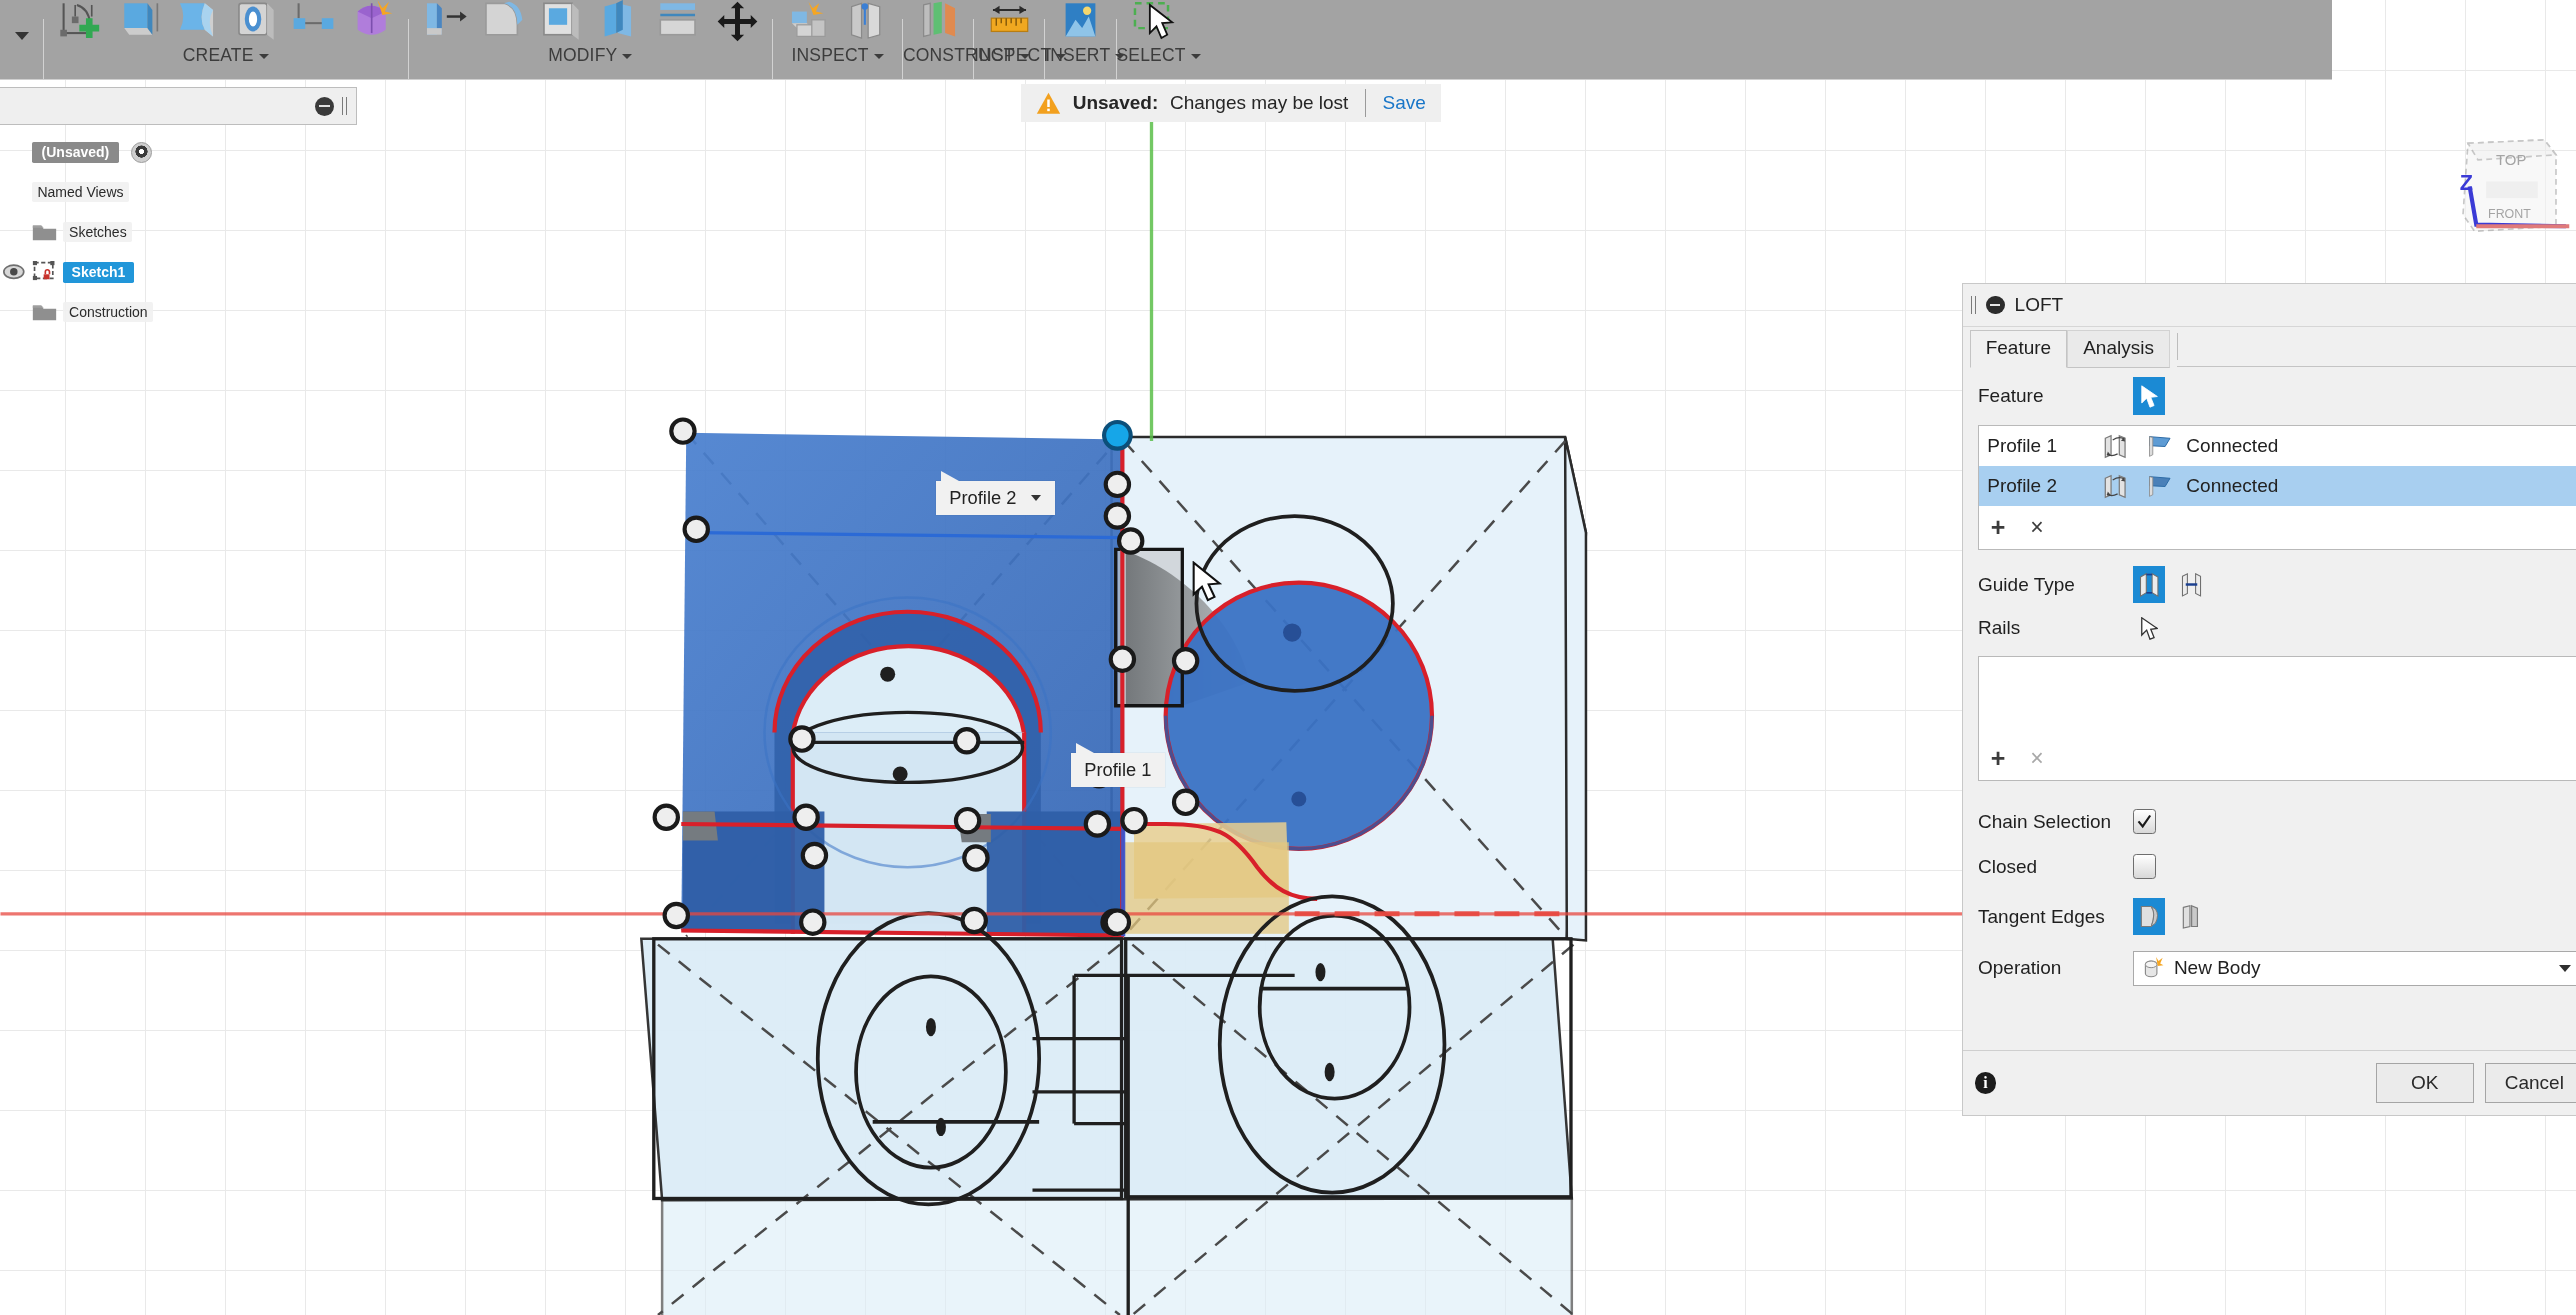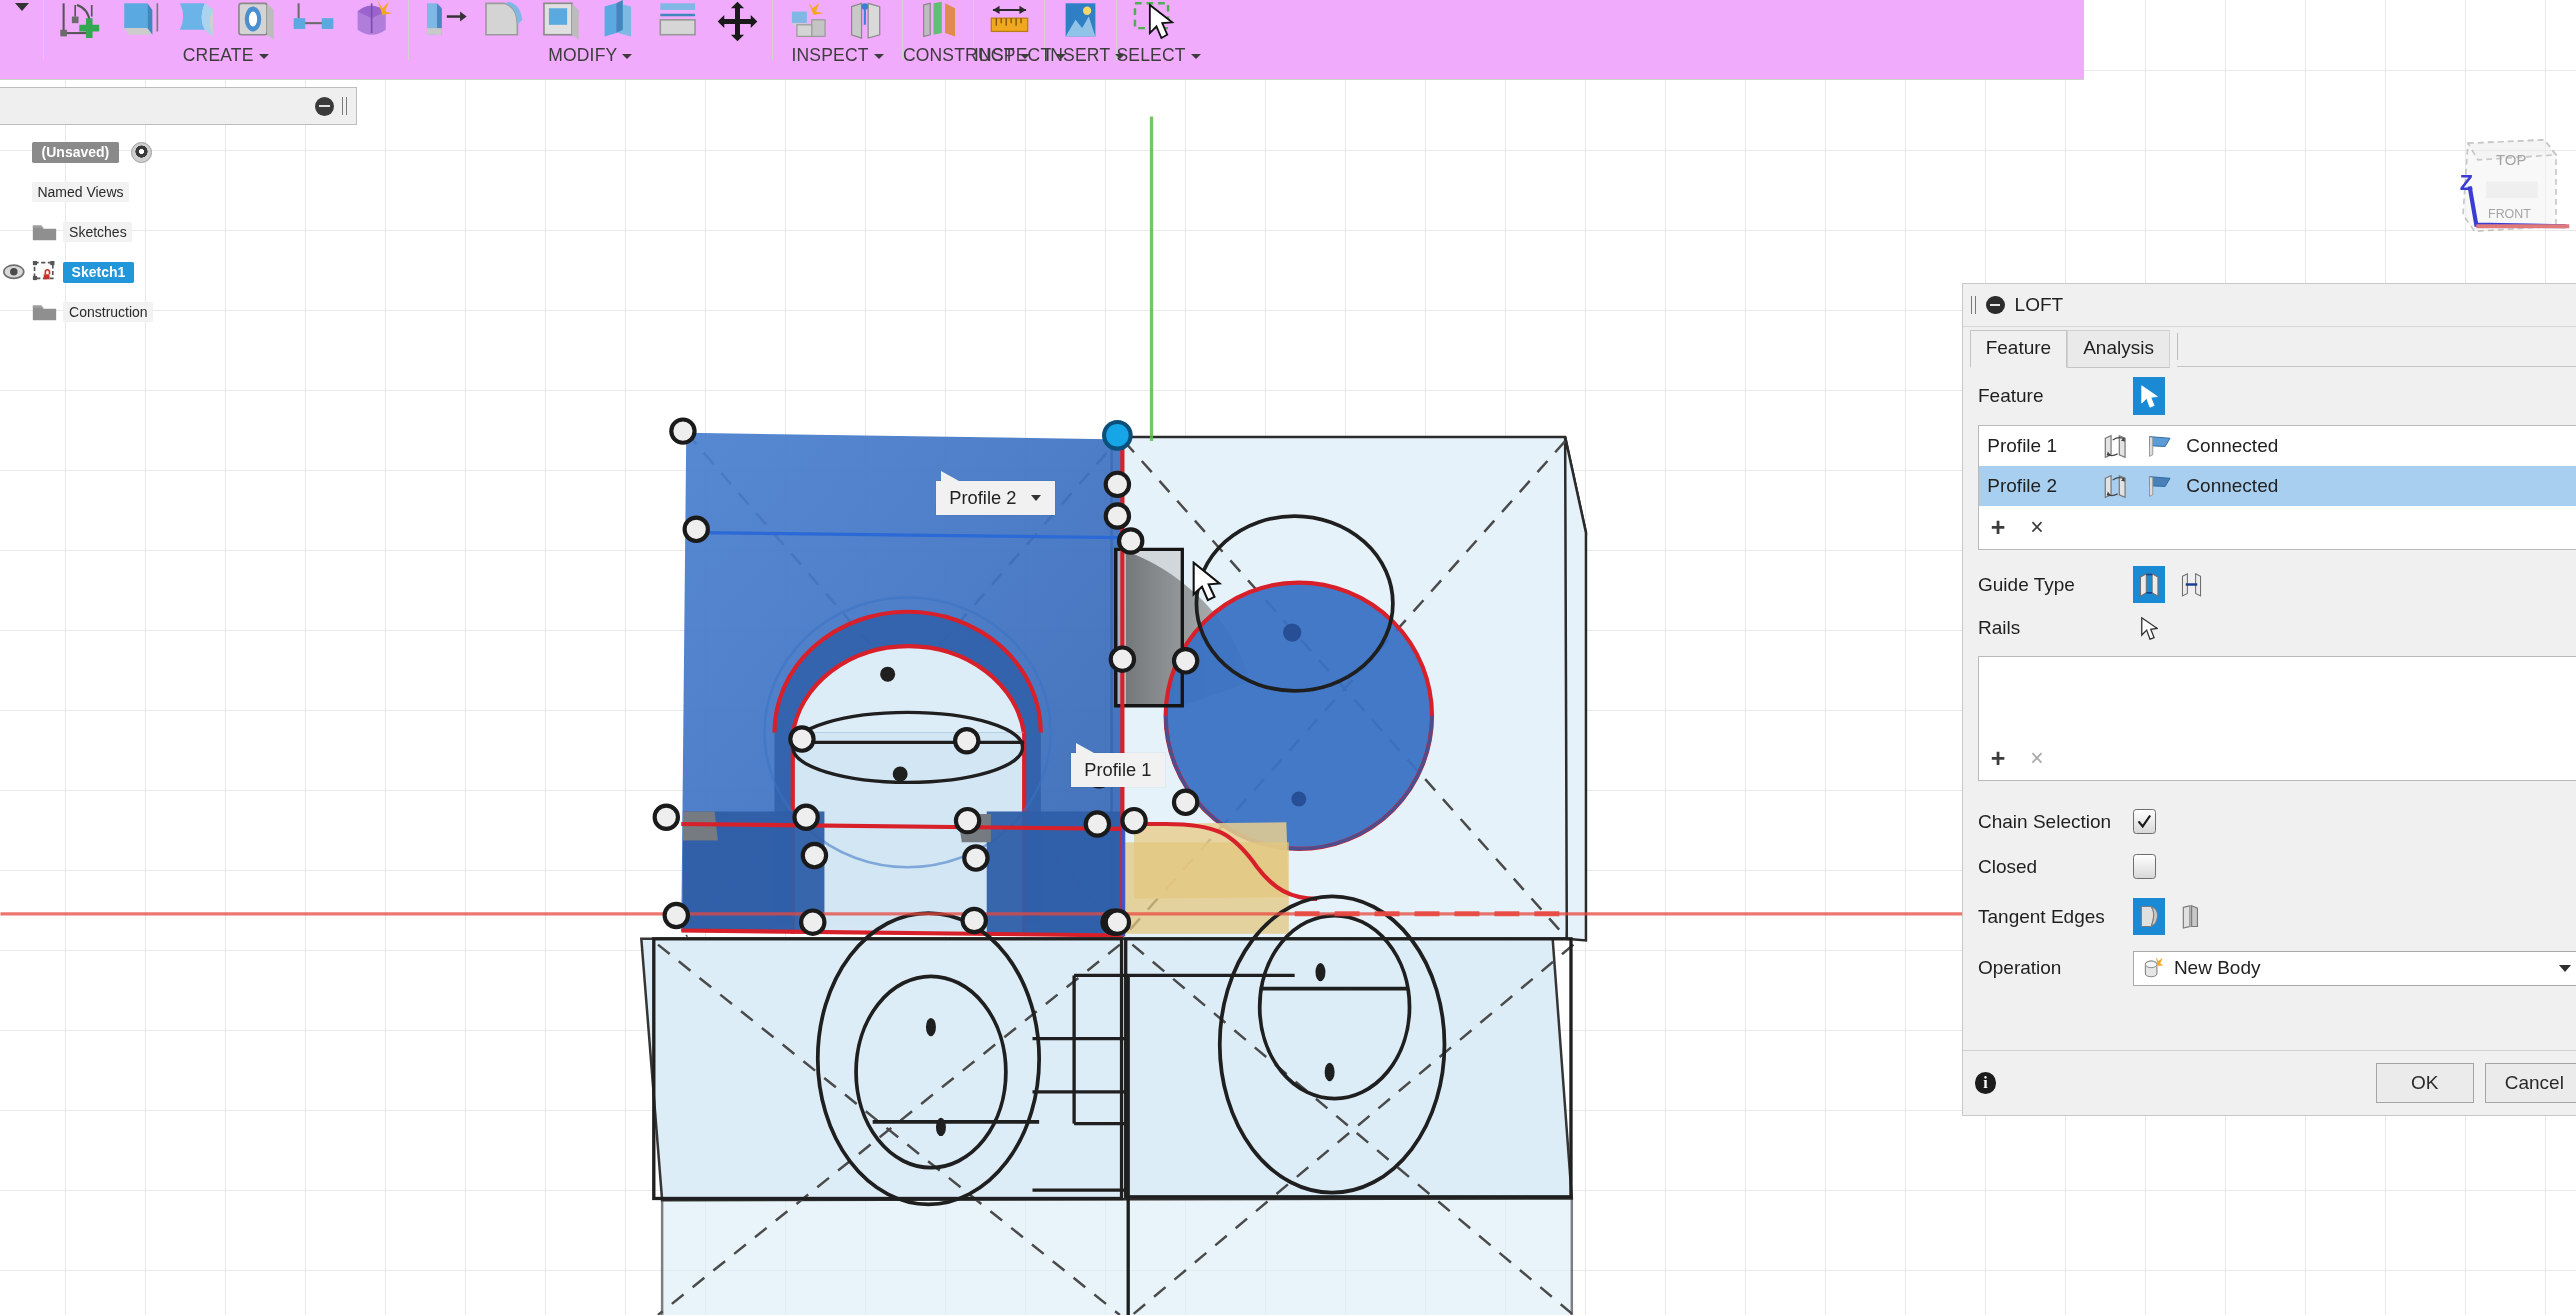--- a/index.html
+++ b/index.html
@@ -21,24 +21,24 @@
     background-image:
       linear-gradient(to right, #e9e9e9 0.8px, transparent 0.8px),
       linear-gradient(to bottom, #e9e9e9 0.8px, transparent 0.8px);
     background-size: 80px 80px;
     background-position: -15px -10px;
   }
   #model-svg { position: absolute; inset: 0; }
 
   
   #ribbon {
-    position: absolute; left: 0; top: 0; width: 2084px; height: 80px;
-    background: #f0abfc;
+    position: absolute; left: 0; top: 0; width: 2332px; height: 80px;
+    background: #a3a3a3;
     border-bottom: 0.8px solid #cfcfcf;
-    display: flex; align-items: flex-start;
+    display: flex; align-items: flex-end;
   }
   .ribbon-caret {
     width: 43px; height: 50px; display:flex; align-items:flex-start;
     justify-content:center; padding-top:3.3px;
   }
   .ribbon-caret i {
     display:block; width:0;height:0;
     border-left:7.5px solid transparent;border-right:7.5px solid transparent;
     border-top:8.3px solid #333;
   }
@@ -646,20 +646,31 @@
     <div class="tree-row">
       <span class="spacer"></span>
       <svg class="folder-ico" viewBox="0 0 30 24">
         <path d="M1,5 h10 l3,3 h15 v14 h-28 z" fill="#8f8f8f"></path>
         <path d="M1,4 h10 l3,3 h-13 z" fill="#9f9f9f"></path>
       </svg>
       <span class="tree-label">Construction</span>
     </div>
   </div>
 
+  <div id="unsaved-bar">
+    <svg class="warn" viewBox="0 0 30 27">
+      <polygon points="15,1 29,26 1,26" fill="#f2a01e"></polygon>
+      <rect x="13.5" y="9" width="3" height="9" fill="#ffffff"></rect>
+      <rect x="13.5" y="20" width="3" height="3" fill="#ffffff"></rect>
+    </svg>
+    <span class="bold">Unsaved:</span>
+    <span>Changes may be lost</span>
+    <span class="divider"></span>
+    <span class="save">Save</span>
+  </div>
 
   <div id="loft">
 
     <div id="loft-title">
       <span class="grip2"></span>
       <span class="circ-minus">
           <i></i>
         </span>
       <span>LOFT</span>
     </div>

